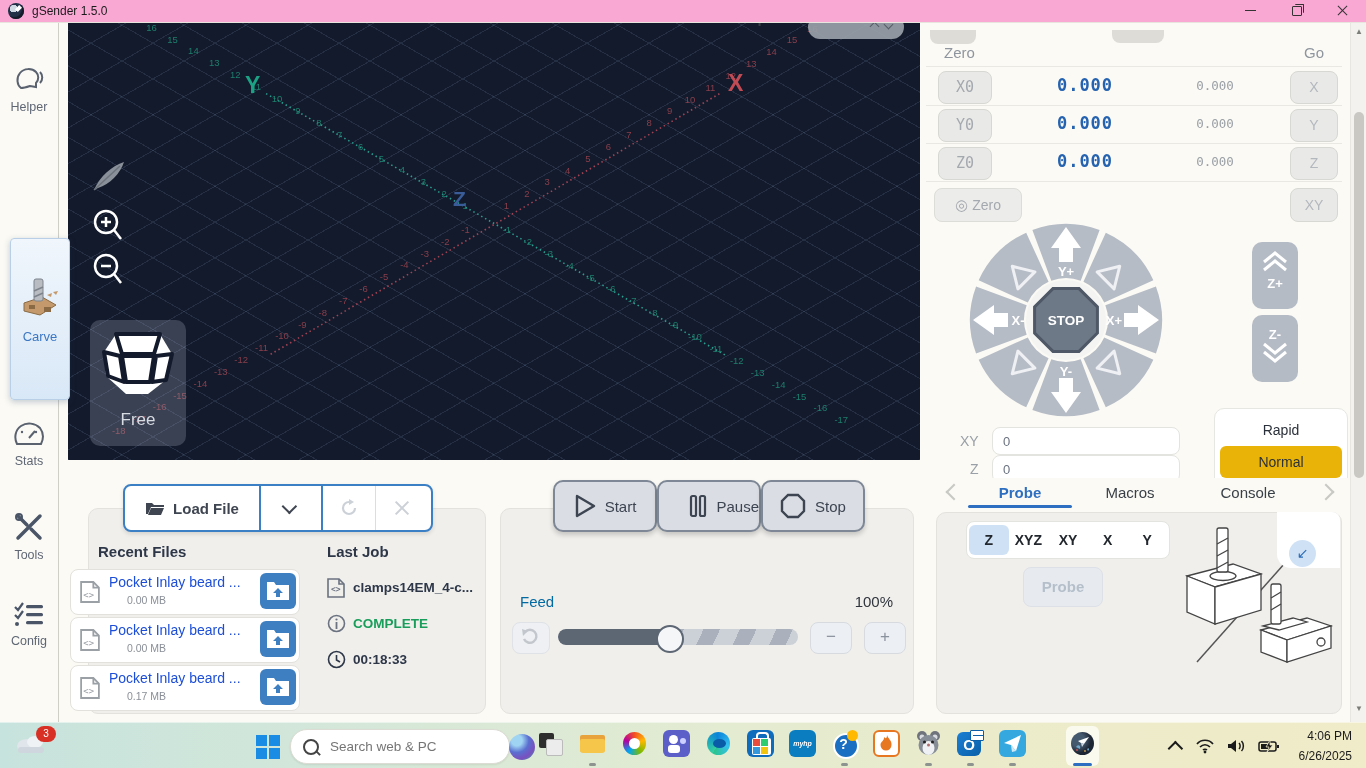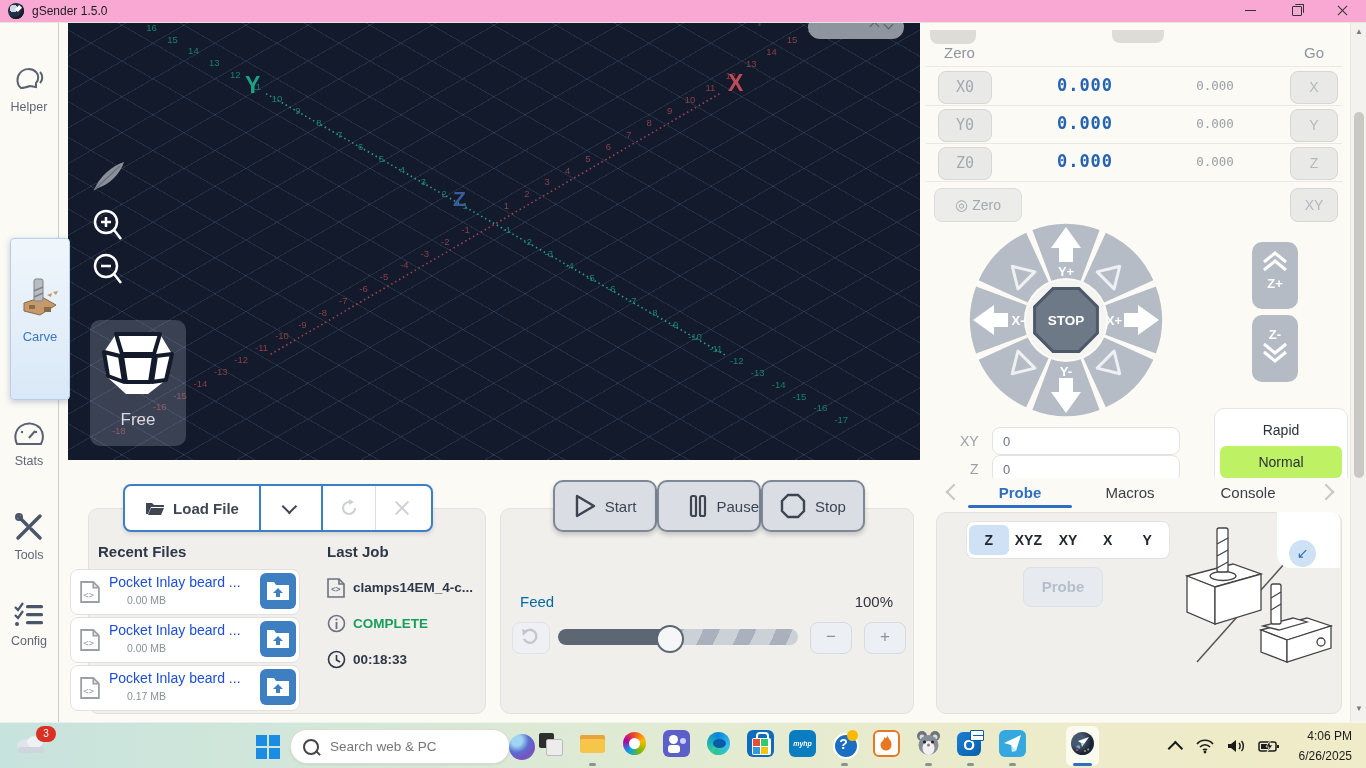--- a/index.html
+++ b/index.html
@@ -72,21 +72,21 @@
   .zbtn{left:332px;width:46px;height:67px;background:#b5bbc5;border-radius:10px;color:#fff;text-align:center;cursor:pointer;}
   #zplus{top:212px;} #zminus{top:285px;}
   .zbtn .zl{font-size:13px;font-weight:bold;}
   .speed-lbl{font-size:14px;color:#9aa0a8;}
   .speed-input{background:#fff;border:1px solid #e3e3df;border-radius:8px;width:176px;height:26px;font-size:13px;color:#6b7280;
       padding:0 0 0 10px;font-family:"Liberation Sans",sans-serif;}
   #xy-lbl{left:40px;top:403px;} #xy-in{left:72px;top:397px;}
   #z-lbl{left:50px;top:431px;} #z-in{left:72px;top:425px;}
   #preset-card{left:294px;top:378px;width:122px;height:80px;background:#fff;border:1px solid #e6e6e2;border-radius:10px;padding:5px;}
   .preset{border-radius:6px;text-align:center;font-size:14px;color:#2b313a;padding:8px 0;cursor:pointer;}
-  .preset.sel{background:#bef264;}
+  .preset.sel{background:#eab308;}
 
   
   #scrollbar{left:1350px;top:22px;width:16px;height:700px;background:#f3f2ee;border-left:1px solid #e7e6e1;}
   #sb-up,#sb-dn{position:absolute;left:2px;width:12px;text-align:center;font-size:8px;color:#7c7c78;}
   #sb-up{top:5px;} #sb-dn{top:682px;}
   #sb-thumb{position:absolute;left:3px;top:90px;width:10px;height:366px;background:#c9c8c3;border-radius:5px;}
 
   
   .card{background:#f0efec;border:1px solid #e3e2dd;border-radius:10px;}
   #card-file{left:88px;top:508px;width:396px;height:204px;}

